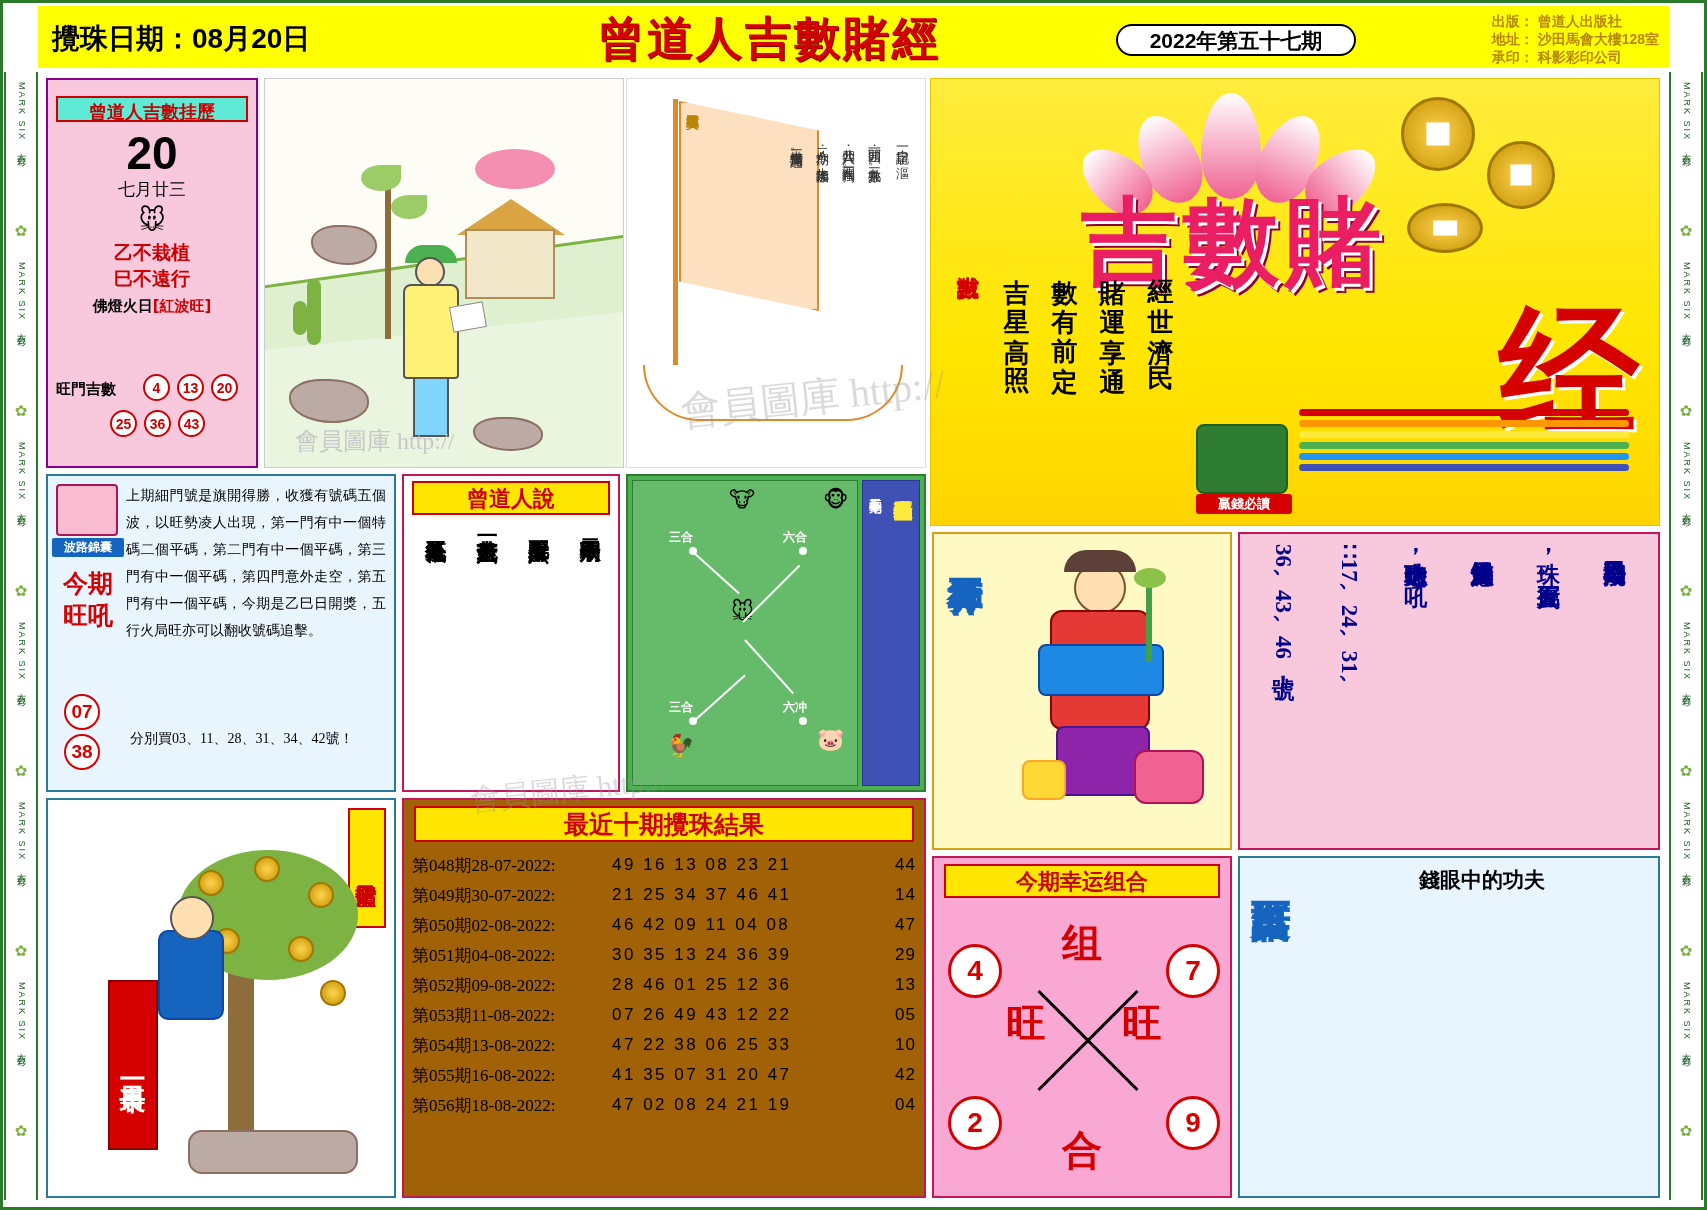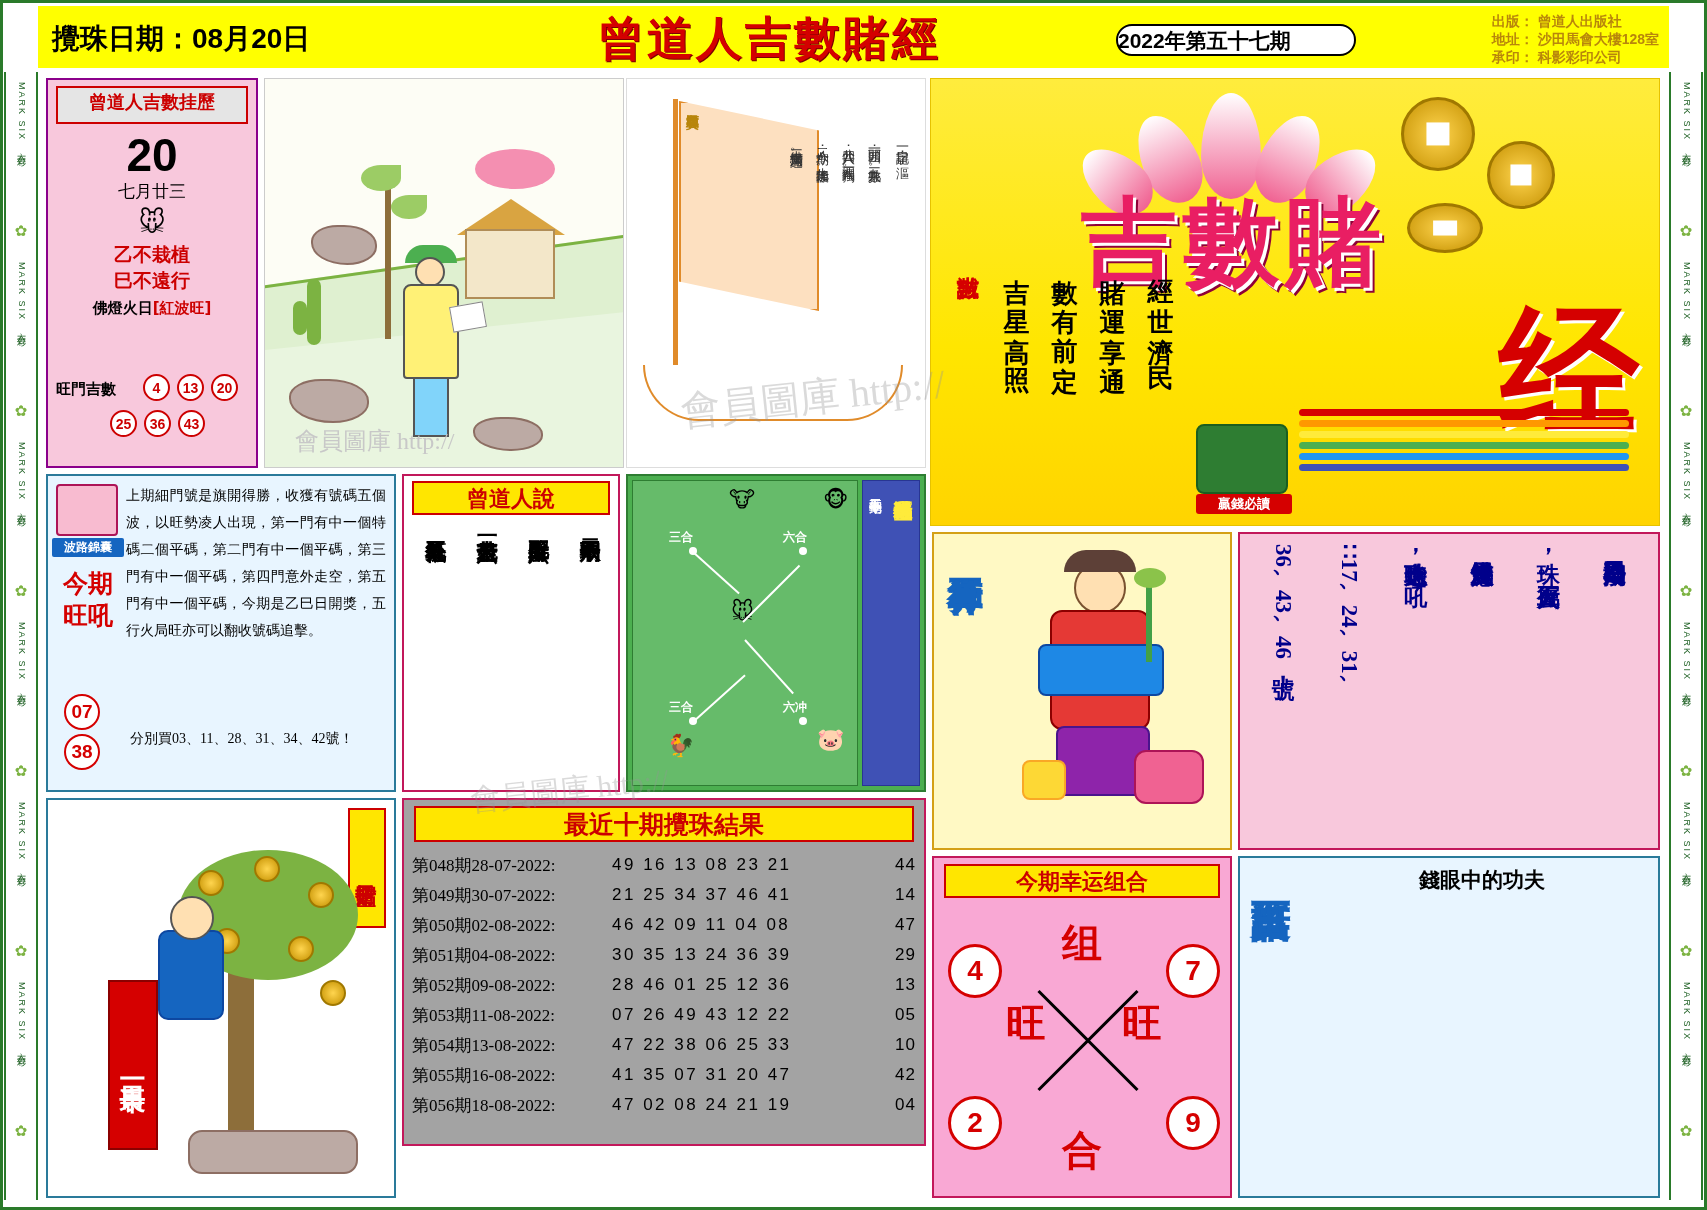--- a/index.html
+++ b/index.html
@@ -49,42 +49,42 @@
   .hdr-title {
     position:absolute; left:560px; top:2px;
     font-size:46px; font-weight:bold; color:#d40000;
     font-family:"Liberation Serif",serif;
     letter-spacing:3px;
     text-shadow:1px 1px 0 #7a0000;
   }
   .hdr-issue {
     position:absolute; left:1078px; top:18px;
     width:240px; height:32px; background:#fff; border:2px solid #000;
-    border-radius:16px; text-align:left; line-height:30px;
+    border-radius:16px; text-align:center; line-height:30px;
     font-size:21px; font-weight:bold; color:#000;
     font-family:"Liberation Sans",sans-serif;
   }
   .hdr-pub {
     position:absolute; right:10px; top:6px;
     font-size:14px; color:#b8860b; font-weight:bold; line-height:18px;
     text-align:left;
     font-family:"Liberation Sans",sans-serif;
   }
 
   
   .content { position:absolute; left:40px; top:70px; width:1627px; height:1134px; }
 
   
   .cal-panel {
     position:absolute; left:6px; top:8px; width:212px; height:390px;
     background:#f8c8dc; border:2px solid #8b008b;
   }
   .cal-title {
-    margin:6px auto 0; width:192px; height:38px;
-    background:#e5e5e5; border:2px solid #c00;
+    margin:16px auto 0; width:192px; height:26px;
+    background:#5eead4; border:2px solid #c00;
     text-align:center; line-height:28px;
     font-size:18px; font-weight:bold; color:#c00;
     font-family:"Liberation Serif",serif;
   }
   .cal-num {
     text-align:center; font-size:46px; font-weight:bold; color:#000;
     margin-top:4px; font-family:"Liberation Sans",sans-serif;
   }
   .cal-sub { text-align:center; font-size:17px; color:#000; margin-top:-2px;}
   .cal-animal { text-align:center; margin-top:4px; font-size:26px; }
@@ -398,22 +398,22 @@
     position:absolute; left:110px; top:130px; width:66px; height:90px;
     background:#1565c0; border:2px solid #0d47a1; border-radius:10px;
   }
   .boy-head {
     position:absolute; left:122px; top:96px; width:44px; height:44px;
     background:#ffe0b2; border:2px solid #555; border-radius:50%;
   }
 
   
   .results {
-    position:absolute; left:362px; top:728px; width:524px; height:348px;
-    background:#a3a3a3; border:2px solid #c2185b;
+    position:absolute; left:362px; top:728px; width:524px; height:400px;
+    background:#a16207; border:2px solid #c2185b;
   }
   .res-title {
     margin:6px auto 0; width:500px; height:36px;
     background:#ffe600; border:2px solid #c00; text-align:center;
     line-height:34px; font-size:25px; font-weight:bold; color:#c00;
     font-family:"Liberation Serif",serif;
   }
   .res-list { position:absolute; left:8px; top:50px; right:8px; }
   .res-row {
     display:flex; align-items:center; height:30px;

